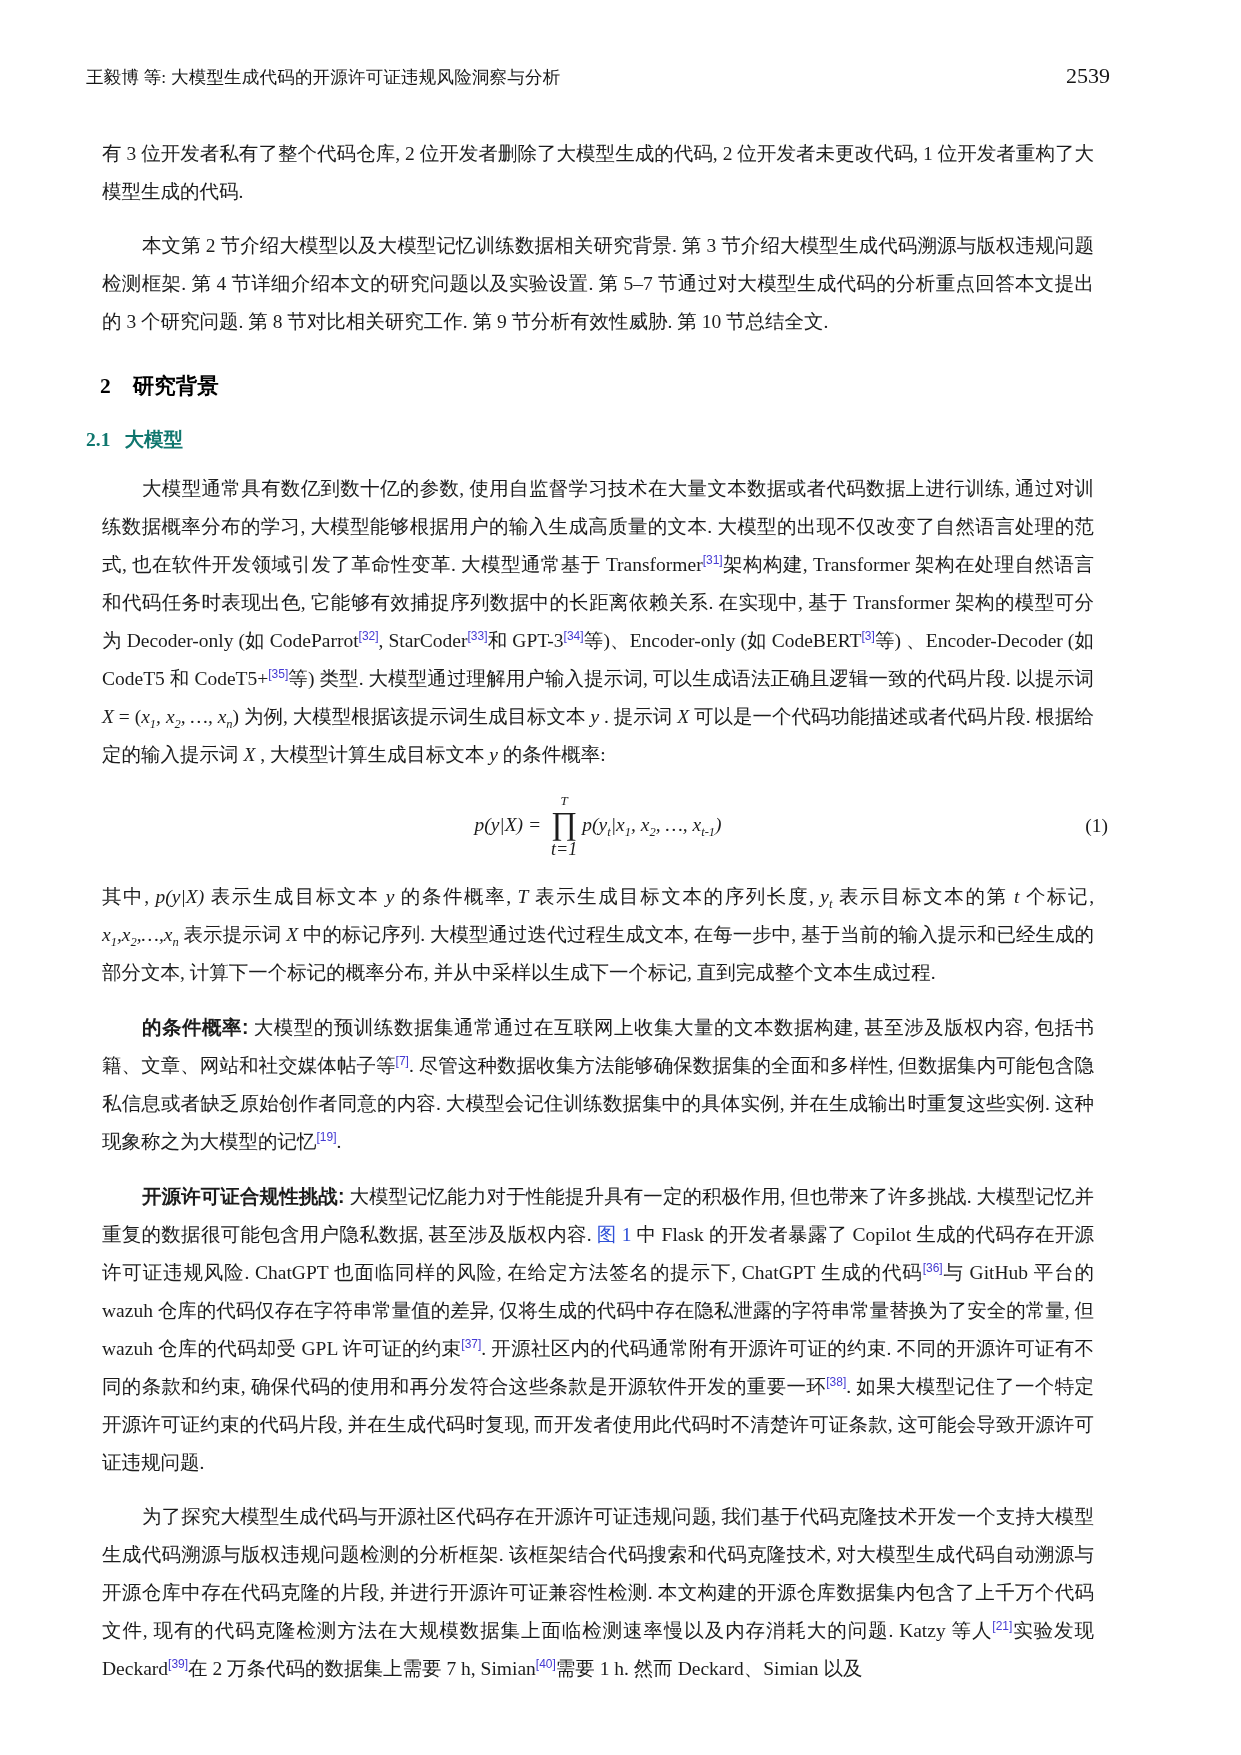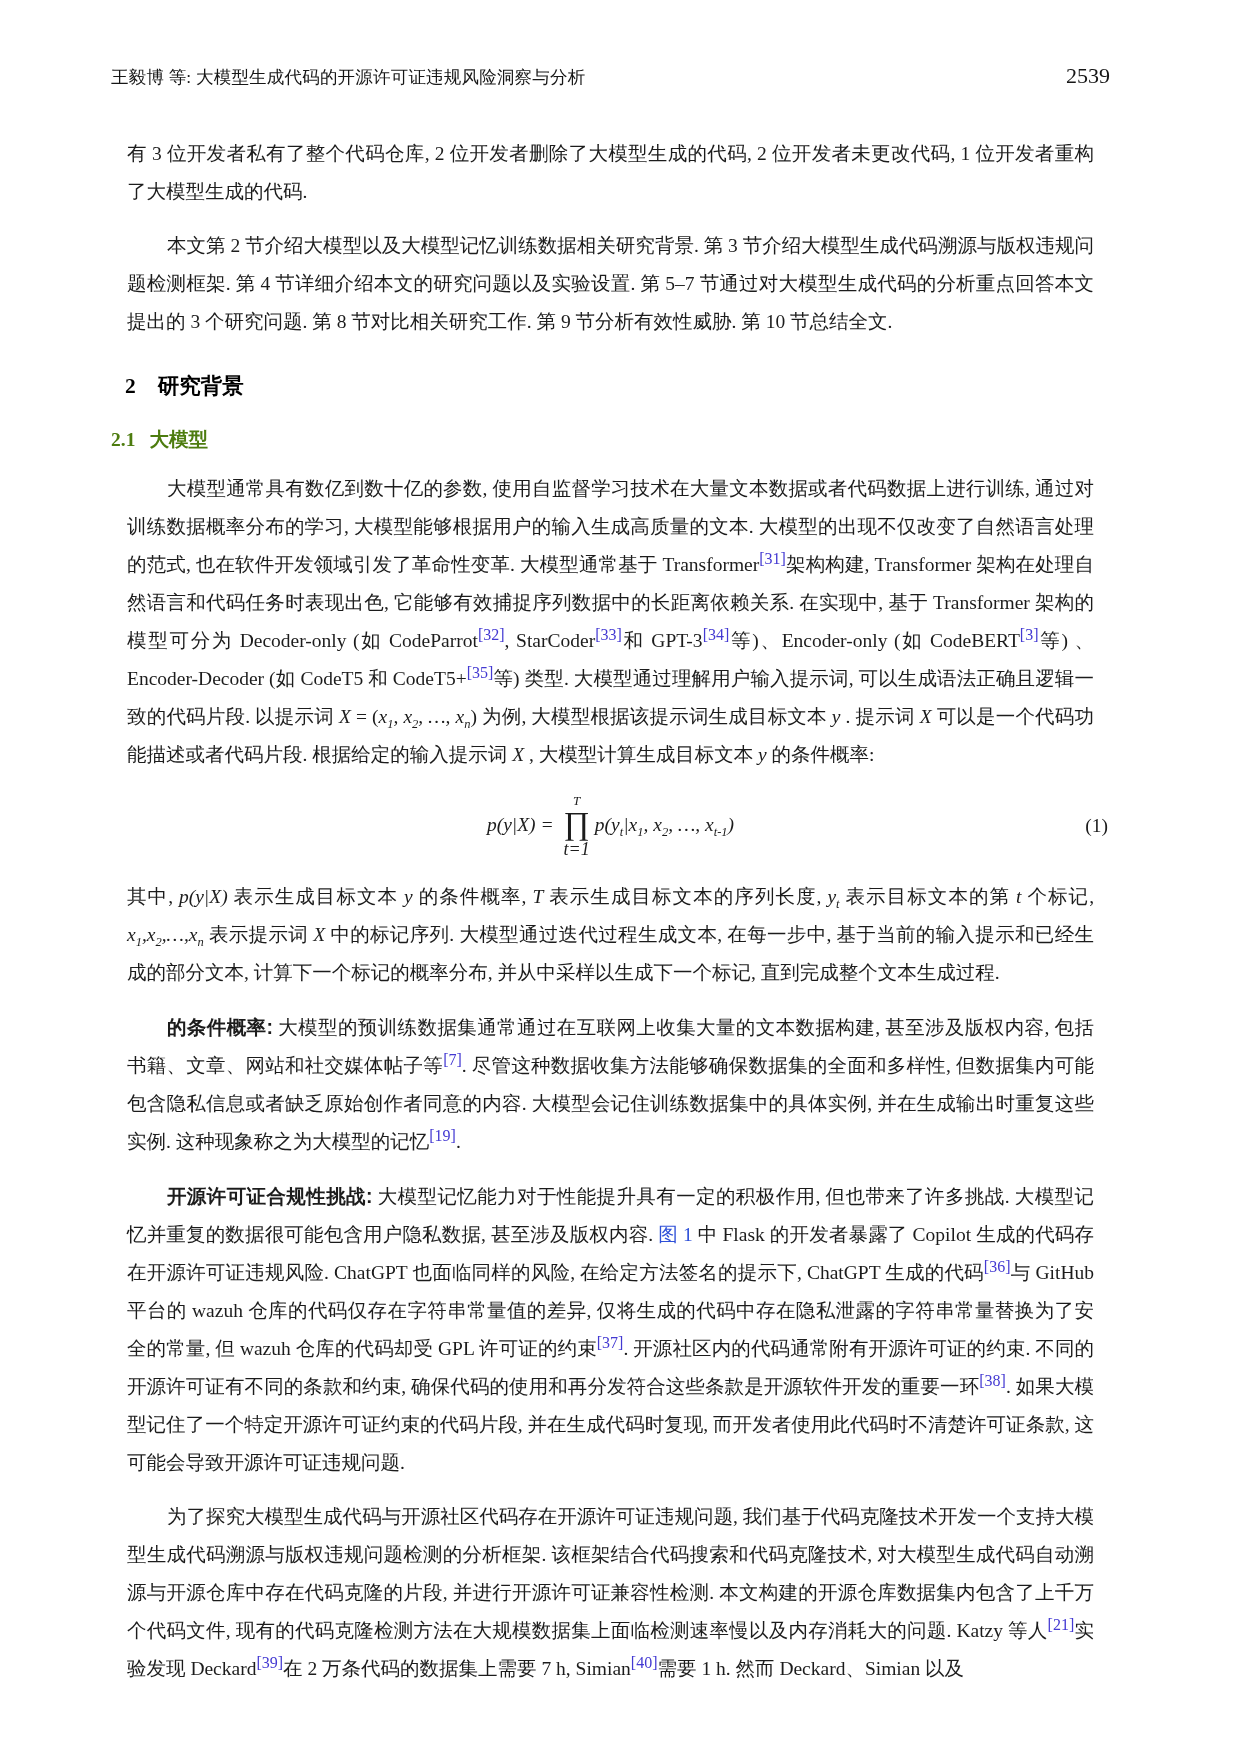--- a/index.html
+++ b/index.html
@@ -5,21 +5,21 @@
   html,body{margin:0;padding:0;background:#ffffff;}
   body{
     width:1241px;height:1755px;position:relative;
     font-family:"Liberation Serif","DejaVu Serif",serif;
     color:var(--ink,#1c1c1c);
     -webkit-font-smoothing:antialiased;
   }
   .page{
     box-sizing:border-box;
     width:1241px;height:1376px;
-    padding:64px 131px 0 111px;
+    padding:64px 131px 0 86px;
     background:#ffffff;
   }
   .running-head{
     display:flex;justify-content:space-between;align-items:baseline;
     font-size:17.5px;line-height:24px;margin-bottom:46px;color:#161616;
   }
   .running-head .rh-left{letter-spacing:.2px;}
   .running-head .rh-right{font-size:22px;}
   main p{
     margin:16px;
@@ -29,28 +29,28 @@
   }
   main p.indent{text-indent:2.05em;}
   h2.sec{
     font-family:"Liberation Sans","DejaVu Sans",sans-serif;
     font-size:21.5px;font-weight:bold;color:#000000;
     margin:30px 0 24px 14px;line-height:30px;
   }
   h2.sec .h-num{font-family:"Liberation Serif","DejaVu Serif",serif;margin-right:22px;}
   h3.subsec{
     font-family:"Liberation Sans","DejaVu Sans",sans-serif;
-    font-size:19.5px;font-weight:bold;color:#4d7c0f;
+    font-size:19.5px;font-weight:bold;color:#0f766e;
     margin:15px 0 10px 0;line-height:28px;
   }
   h3.subsec .h-num{font-family:"Liberation Serif","DejaVu Serif",serif;margin-right:14px;}
   sup.cite{
     color:var(--cite,#4339d2);
-    font-size:16px;line-height:0;vertical-align:super;
-    font-family:Liberation Serif, serif;
+    font-size:12px;line-height:0;vertical-align:super;
+    font-family:Liberation Sans, sans-serif;
     cursor:pointer;
   }
   .xref{color:var(--link,#2e50d8);cursor:pointer;}
   .math{font-style:italic;font-family:"Liberation Serif","DejaVu Serif",serif;}
   sub.msub{font-size:12.5px;font-style:italic;line-height:0;}
   .lead{
     font-family:"Liberation Sans","DejaVu Sans",sans-serif;
     font-weight:bold;
   }
   .eq-row{

